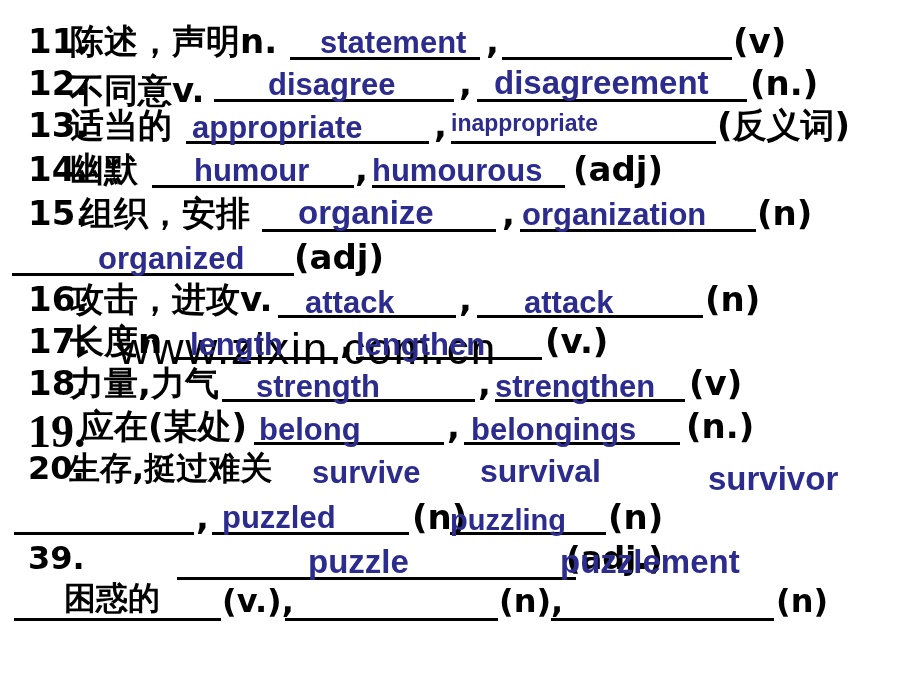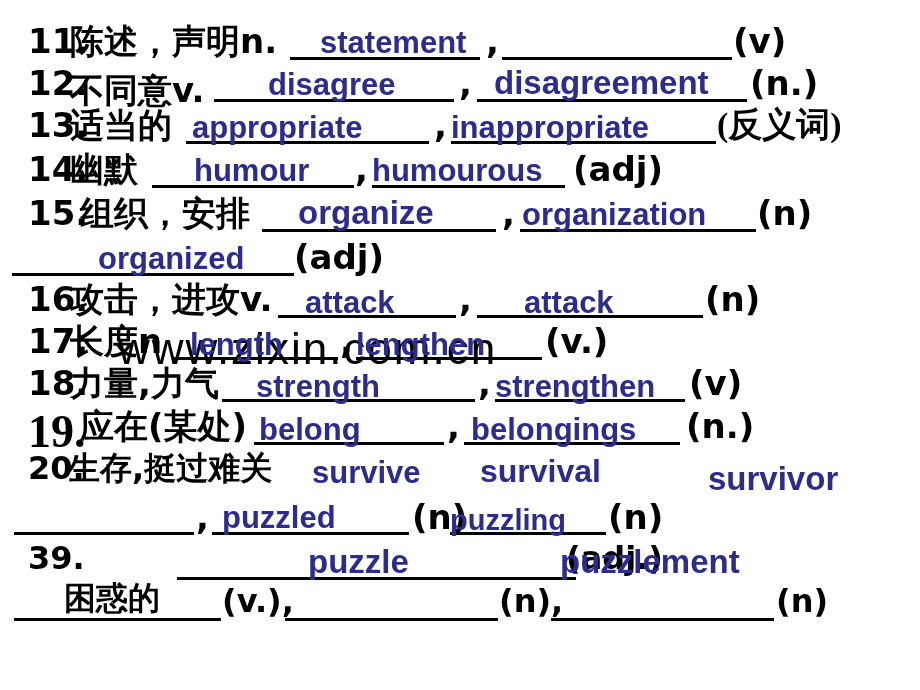--- a/index.html
+++ b/index.html
@@ -87,22 +87,22 @@
   <div class="blank" style="left:477px; top:99px; width:270px;"></div>
   <span class="run ans" style="left:494px; top:66px; font-size:33px;">disagreement</span>
   <span class="run zh" style="left:750px; top:66px; font-size:34px;">(n.)</span>
 
   <span class="run zh" style="left:28px; top:108px; font-size:34px;">13.</span>
   <span class="run zh" style="left:70px; top:108px; font-size:34px;">适当的</span>
   <div class="blank" style="left:186px; top:141px; width:243px;"></div>
   <span class="run ans" style="left:192px; top:112px; font-size:31px;">appropriate</span>
   <span class="run zh" style="left:434px; top:108px; font-size:34px;">,</span>
   <div class="blank" style="left:451px; top:141px; width:265px;"></div>
-  <span class="run ans" style="left:451px; top:112px; font-size:31px;">inappropriate</span>
-  <span class="run zh" style="left:717px; top:108px; font-size:34px;font-family:Liberation Serif, serif;">(反义词)</span>
+  <span class="run ans" style="left:451px; top:112px; font-size:23px;">inappropriate</span>
+  <span class="run zh" style="left:717px; top:108px; font-size:34px;">(反义词)</span>
 
   <span class="run zh" style="left:28px; top:152px; font-size:34px;">14.</span>
   <span class="run zh" style="left:70px; top:152px; font-size:34px;">幽默</span>
   <div class="blank" style="left:152px; top:185px; width:202px;"></div>
   <span class="run ans" style="left:194px; top:155px; font-size:31px;">humour</span>
   <span class="run zh" style="left:355px; top:152px; font-size:34px;">,</span>
   <div class="blank" style="left:372px; top:185px; width:193px;"></div>
   <span class="run ans" style="left:372px; top:155px; font-size:31px;">humourous</span>
   <span class="run zh" style="left:573px; top:152px; font-size:34px;">(adj)</span>
 

